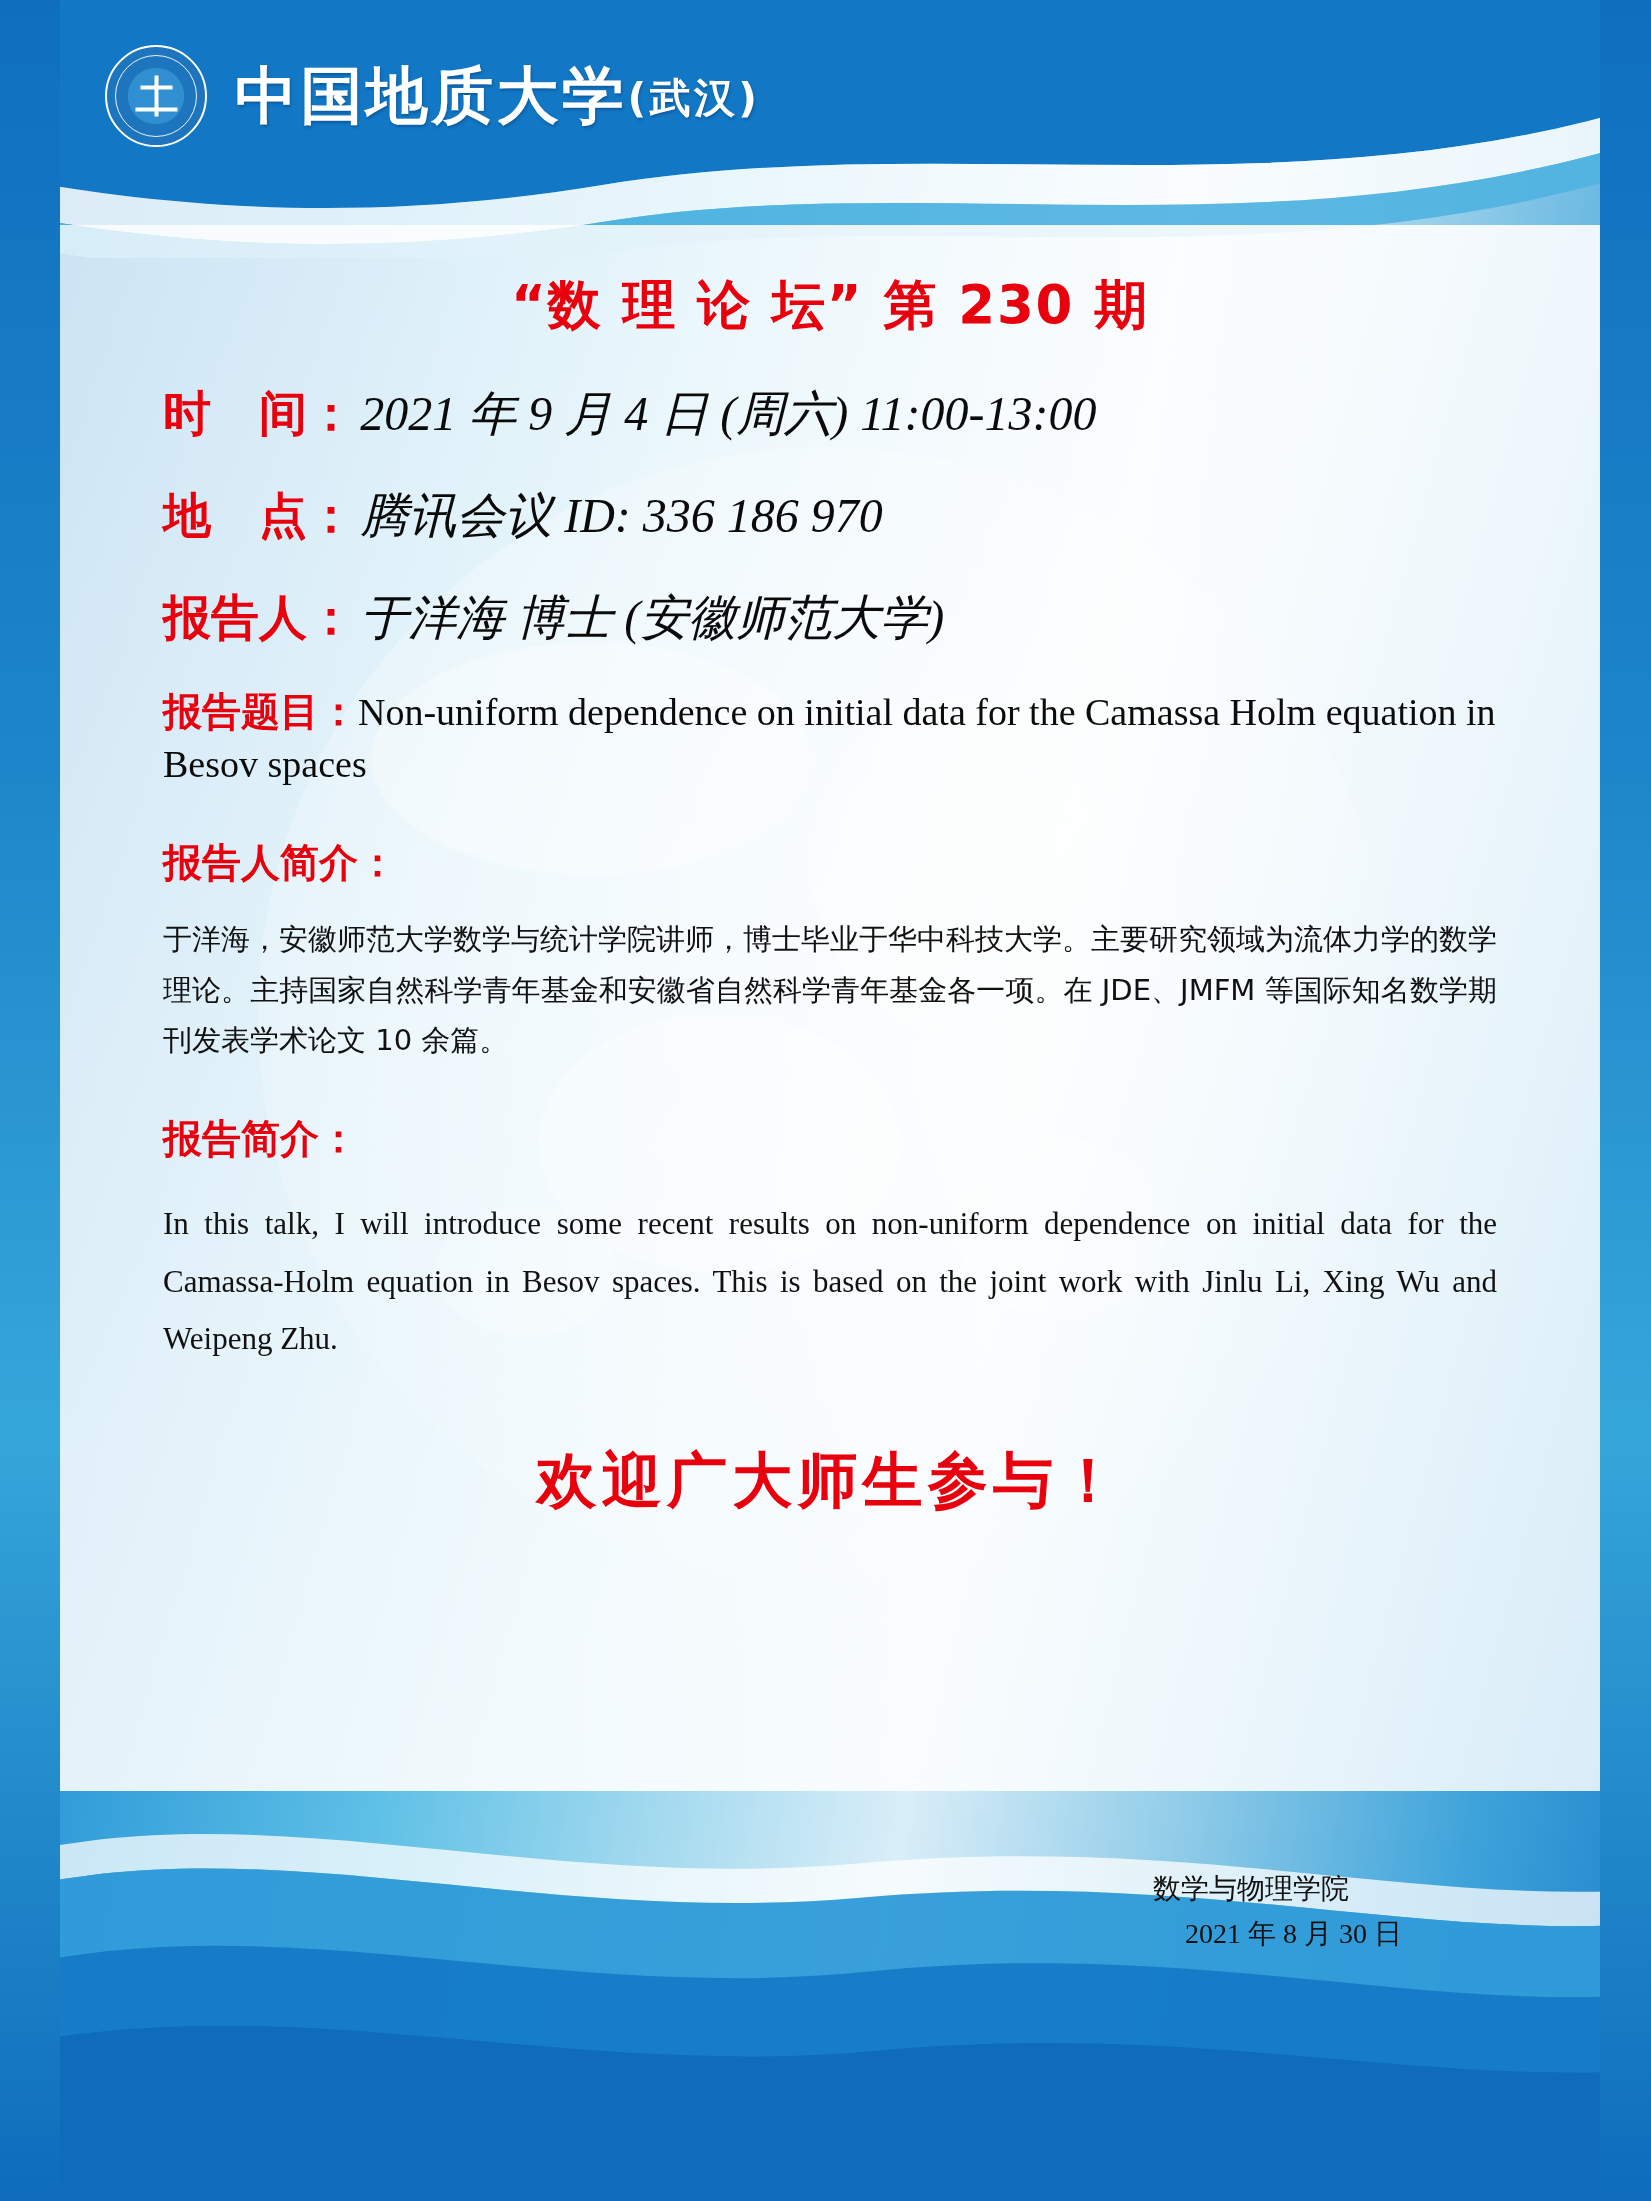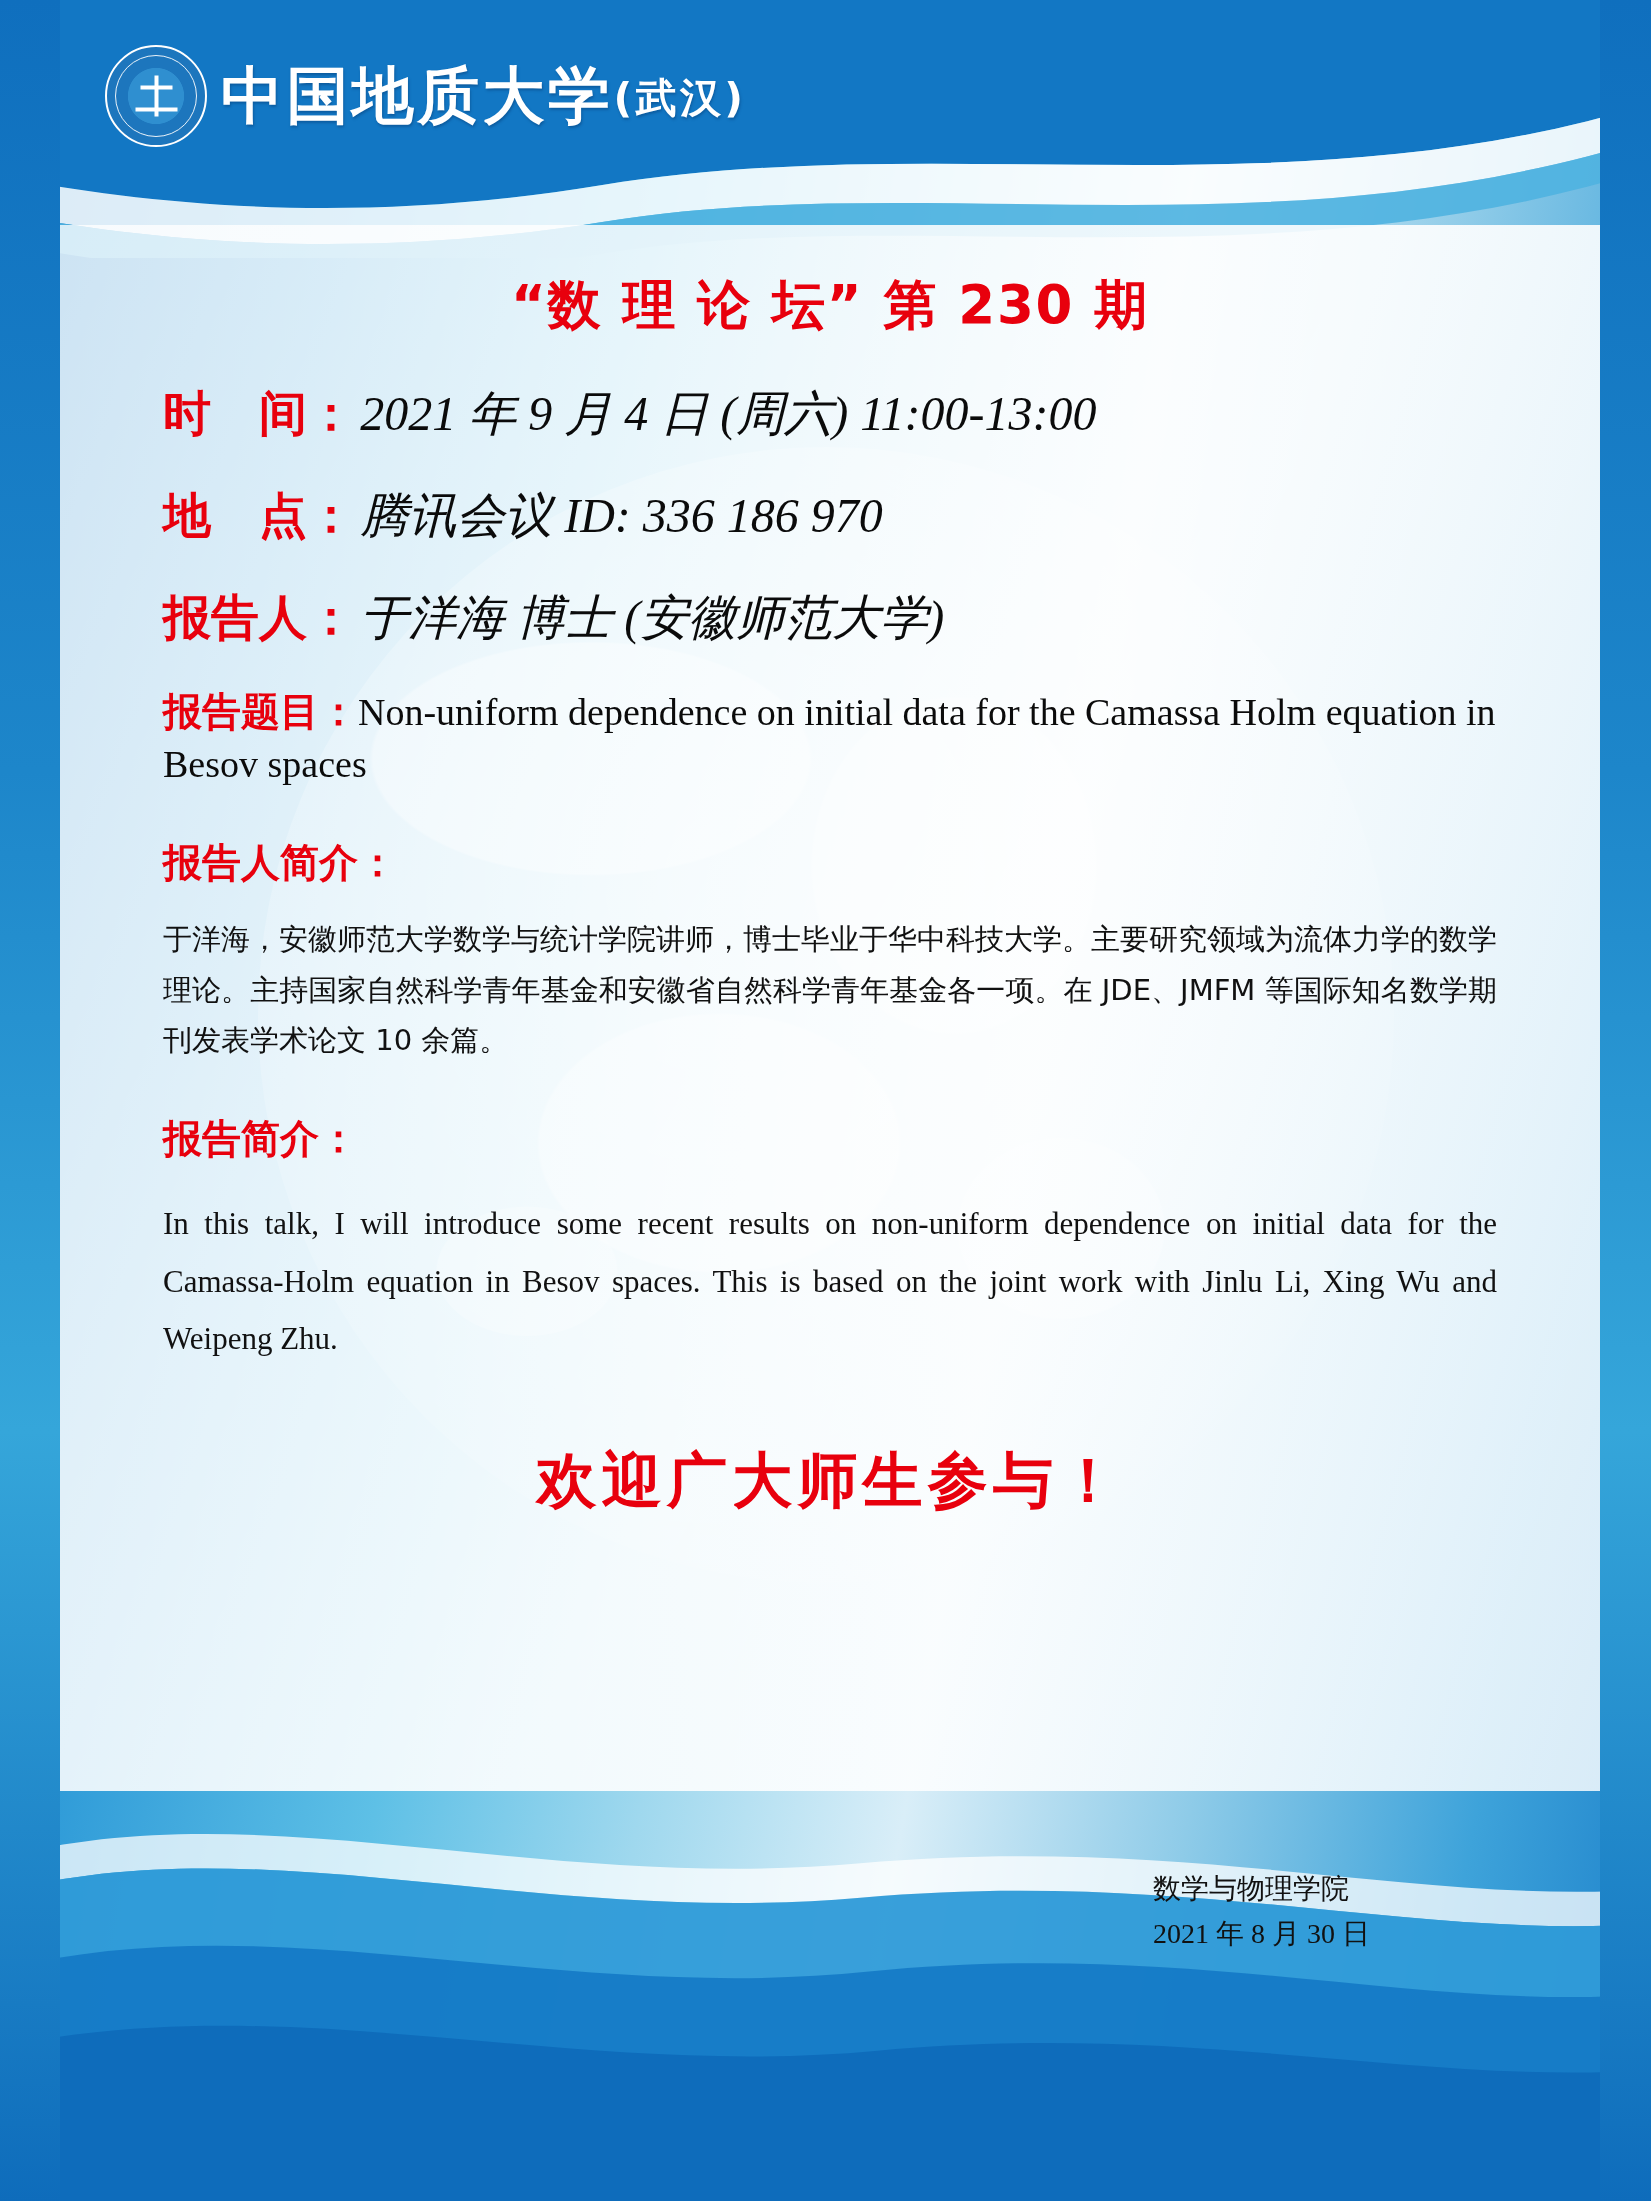--- a/index.html
+++ b/index.html
@@ -79,21 +79,21 @@
     box-sizing: border-box;
   }
 
   
   .header {
     position: absolute;
     left: 105px;
     top: 45px;
     display: flex;
     align-items: center;
-    gap: 14px;
+    gap: 28px;
     z-index: 5;
   }
   .logo-seal {
     width: 102px;
     height: 102px;
     border-radius: 50%;
     border: 2.6px solid #ffffff;
     box-sizing: border-box;
     background: radial-gradient(circle at 50% 50%, #2f8fd0 0 40%, #1d76bd 41% 100%);
     position: relative;
@@ -214,21 +214,21 @@
   .sign-block {
     position: absolute;
     left: 1153px;
     top: 1867px;
     font-size: 28px;
     line-height: 1.6;
     color: #111111;
     z-index: 6;
     font-family: "DejaVu Sans", sans-serif;
   }
-  .sign-block .sign-date { font-family: "Liberation Serif", serif; }
+  .sign-block .sign-date { font-family: "Liberation Serif", serif; margin-left: 32px; }
 </style>
 </head>
 <body>
 
 <div class="poster">
 
   <svg class="top-band" viewBox="0 0 1920 300" preserveAspectRatio="none">
     <path d="M0,0 L1920,0 L1920,120 C1500,250 1100,150 700,215 C420,262 180,240 0,205 Z" fill="#1277c4"></path>
     <path d="M0,205 C180,240 420,262 700,215 C1100,150 1500,250 1920,120 L1920,160 C1480,300 1080,196 700,258 C420,303 180,282 0,247 Z" fill="#ffffff" opacity="0.85"></path>
     <path d="M0,247 C180,282 420,303 700,258 C1080,196 1480,300 1920,160 L1920,196 C1470,336 1070,236 700,295 C420,338 180,318 0,282 Z" fill="#4fb3e0" opacity="0.9"></path>

